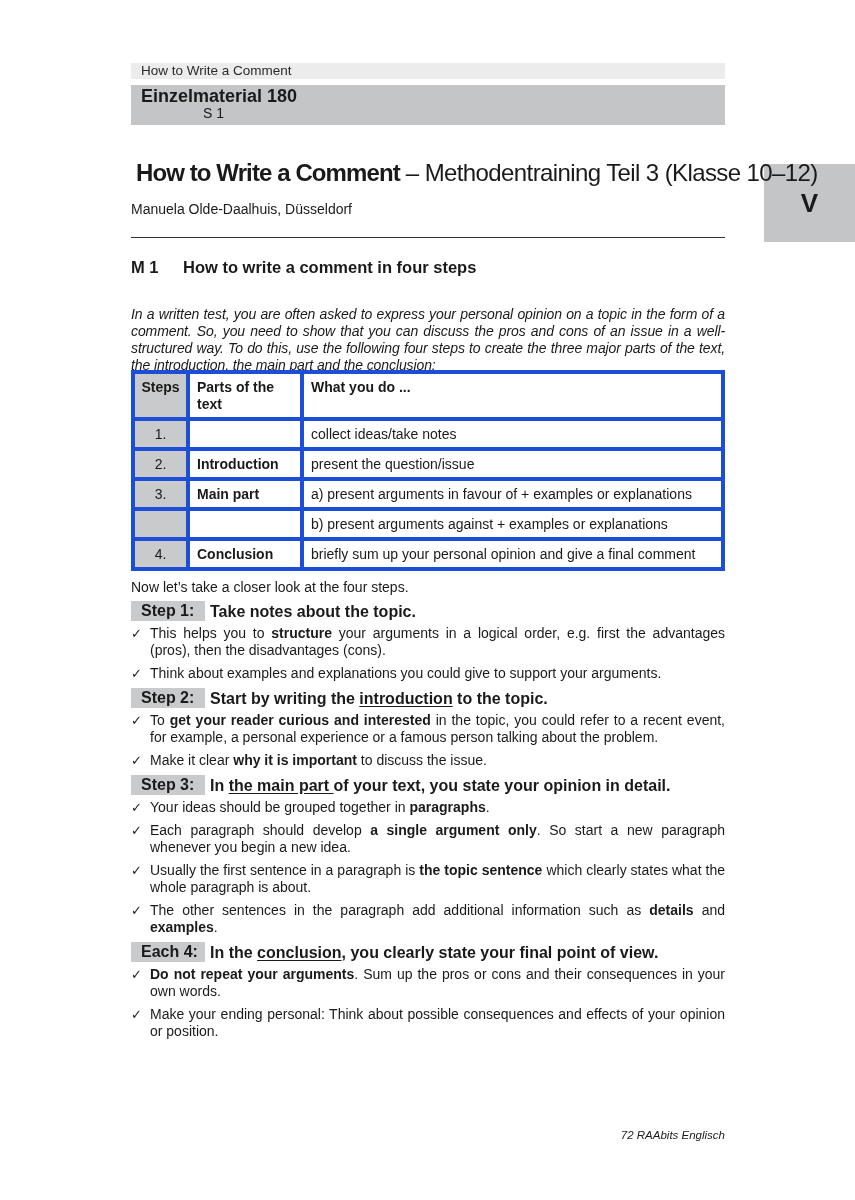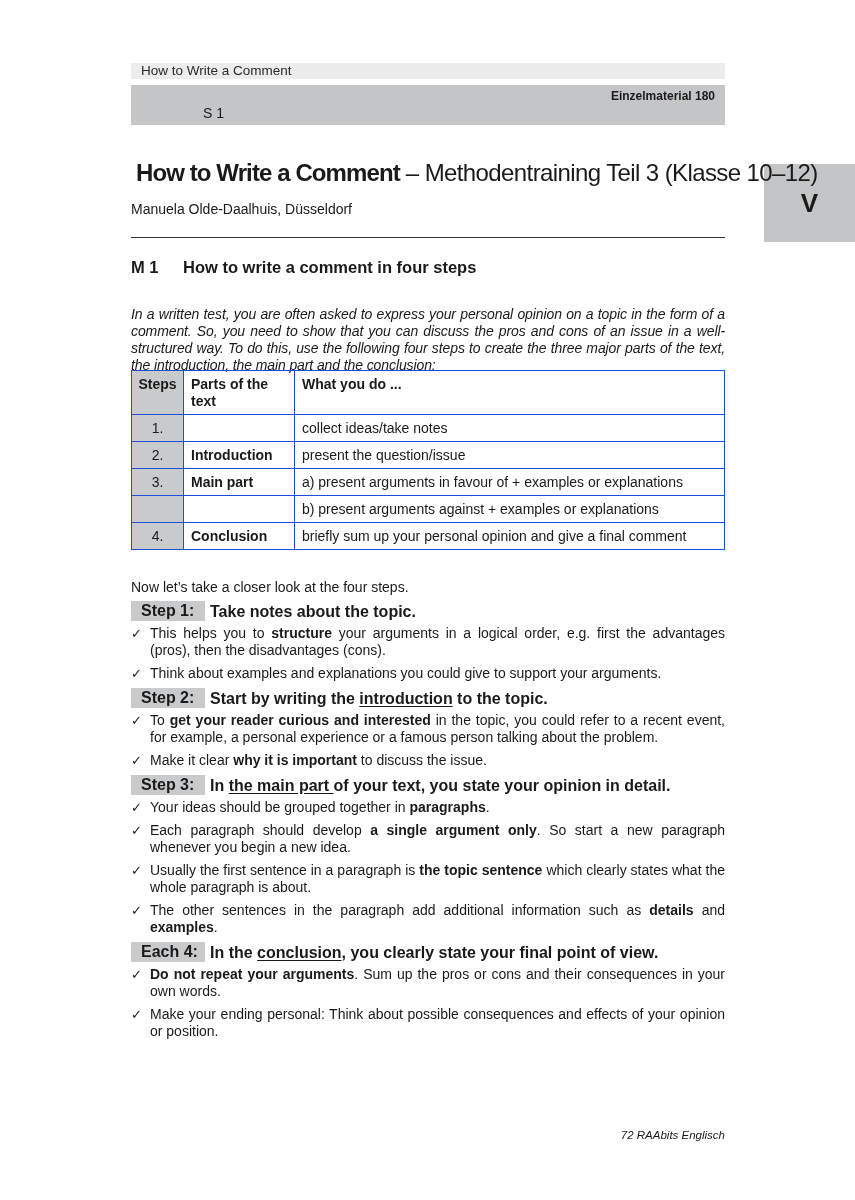--- a/index.html
+++ b/index.html
@@ -9,21 +9,21 @@
   }
   .hdr-top {
     position: absolute; left: 131px; top: 63px; width: 594px; height: 16px;
     background: #ececec; font-size: 13.5px; line-height: 16px; padding-left: 10px; box-sizing: border-box;
     color: #2a2a2a;
   }
   .hdr-box {
     position: absolute; left: 131px; top: 85px; width: 594px; height: 40px;
     background: #c4c5c7; box-sizing: border-box; padding: 3px 10px;
   }
-  .hdr-box .mat { font-weight: bold; font-size: 12px; line-height: 17px; text-align: right; }
+  .hdr-box .mat { font-weight: bold; font-size: 18px; line-height: 17px; }
   .hdr-box .page { font-size: 14px; line-height: 17px; padding-left: 62px; }
   .side-tab {
     position: absolute; left: 764px; top: 164px; width: 91px; height: 78px;
     background: #c4c5c7; display: flex; align-items: center; justify-content: center;
     font-weight: bold; font-size: 26px;
   }
   .title {
     position: absolute; left: 136px; top: 160px; width: 600px; white-space: nowrap;
     font-size: 24px; line-height: 26px; letter-spacing: -0.6px;
   }
@@ -36,21 +36,21 @@
   .m1 .num { display: inline-block; width: 52px; }
   .intro {
     position: absolute; left: 131px; top: 292px; width: 594px; font-style: italic;
     font-size: 14px; line-height: 17px; text-align: justify; letter-spacing: -0.1px;
   }
   table.steps {
     position: absolute; left: 131px; top: 370px; width: 594px; border-collapse: collapse;
     font-size: 14px; line-height: 17px;
   }
   table.steps td {
-    border: 1px solid #1d4ed8; vertical-align: top; padding: 5px 7px 4px 7px;
+    border: 4px solid #1d4ed8; vertical-align: top; padding: 5px 7px 4px 7px;
   }
   table.steps td.c1 { width: 45px; background: #c9cacc; text-align: center; padding-left: 3px; padding-right: 3px; }
   table.steps td.c2 { width: 96px; font-weight: bold; }
   table.steps tr.head td { font-weight: bold; height: 33px; }
   table.steps tr.row td { height: 16px; }
   table.steps td.c3 { text-align: justify; }
   .body {
     position: absolute; left: 131px; top: 579px; width: 594px; font-size: 14px; line-height: 17px;
   }
   .body p { margin: 0; }

